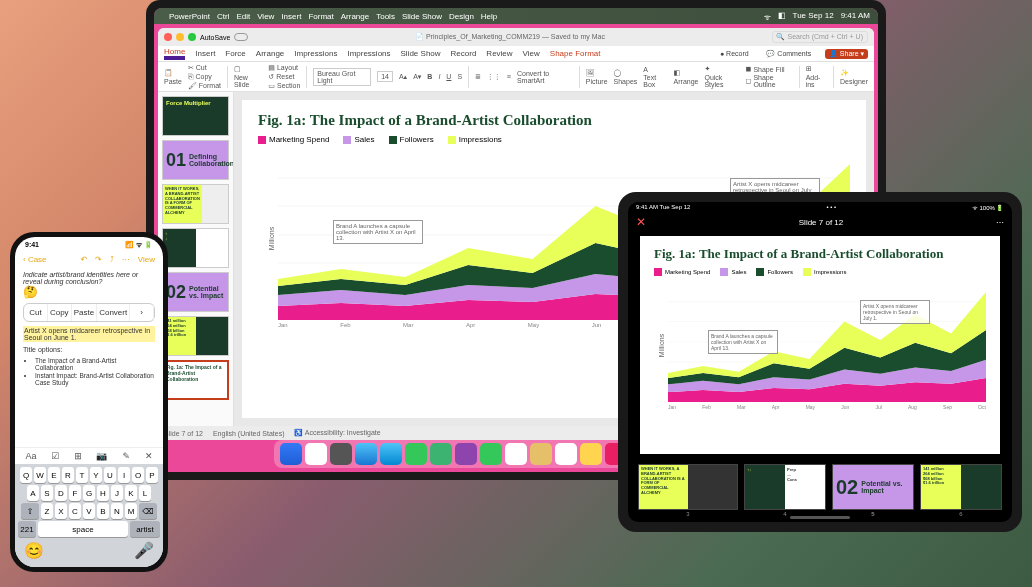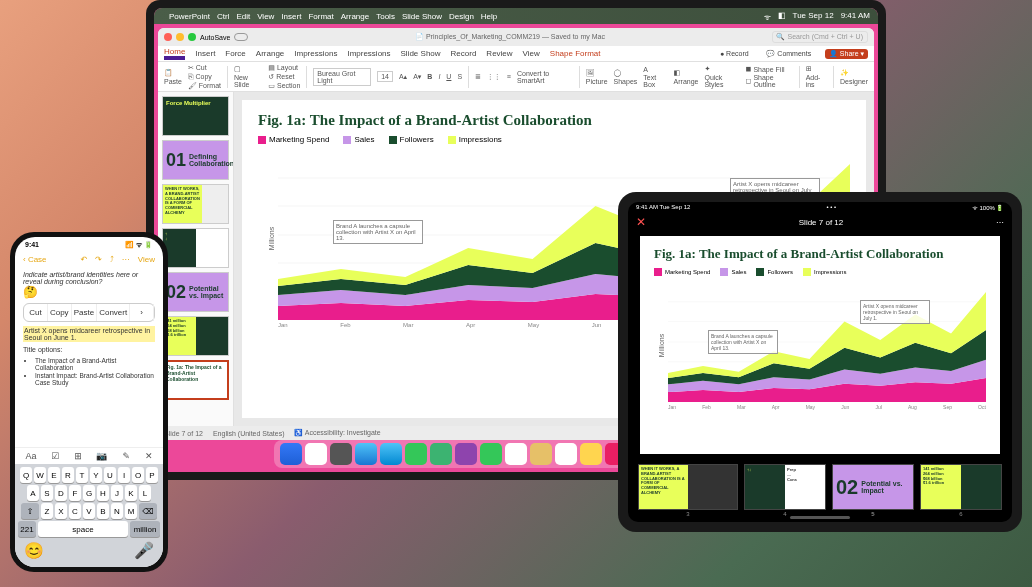--- a/index.html
+++ b/index.html
@@ -674,21 +674,21 @@
         <div class="kb-key">C</div>
         <div class="kb-key">V</div>
         <div class="kb-key">B</div>
         <div class="kb-key">N</div>
         <div class="kb-key">M</div>
         <div class="kb-key gray wide">⌫</div>
       </div>
       <div class="kb-row">
         <div class="kb-key gray wide">221</div>
         <div class="kb-key space">space</div>
-        <div class="kb-key gray" style="min-width:30px">million</div>
+        <div class="kb-key gray" style="min-width:30px">artist</div>
       </div>
       <div class="kb-row" style="justify-content:space-between;padding:2px 6px">
         <span>😊</span>
         <span>🎤</span>
       </div>
     </div>
   </div>
 </div>
 
 <div class="ipad">

